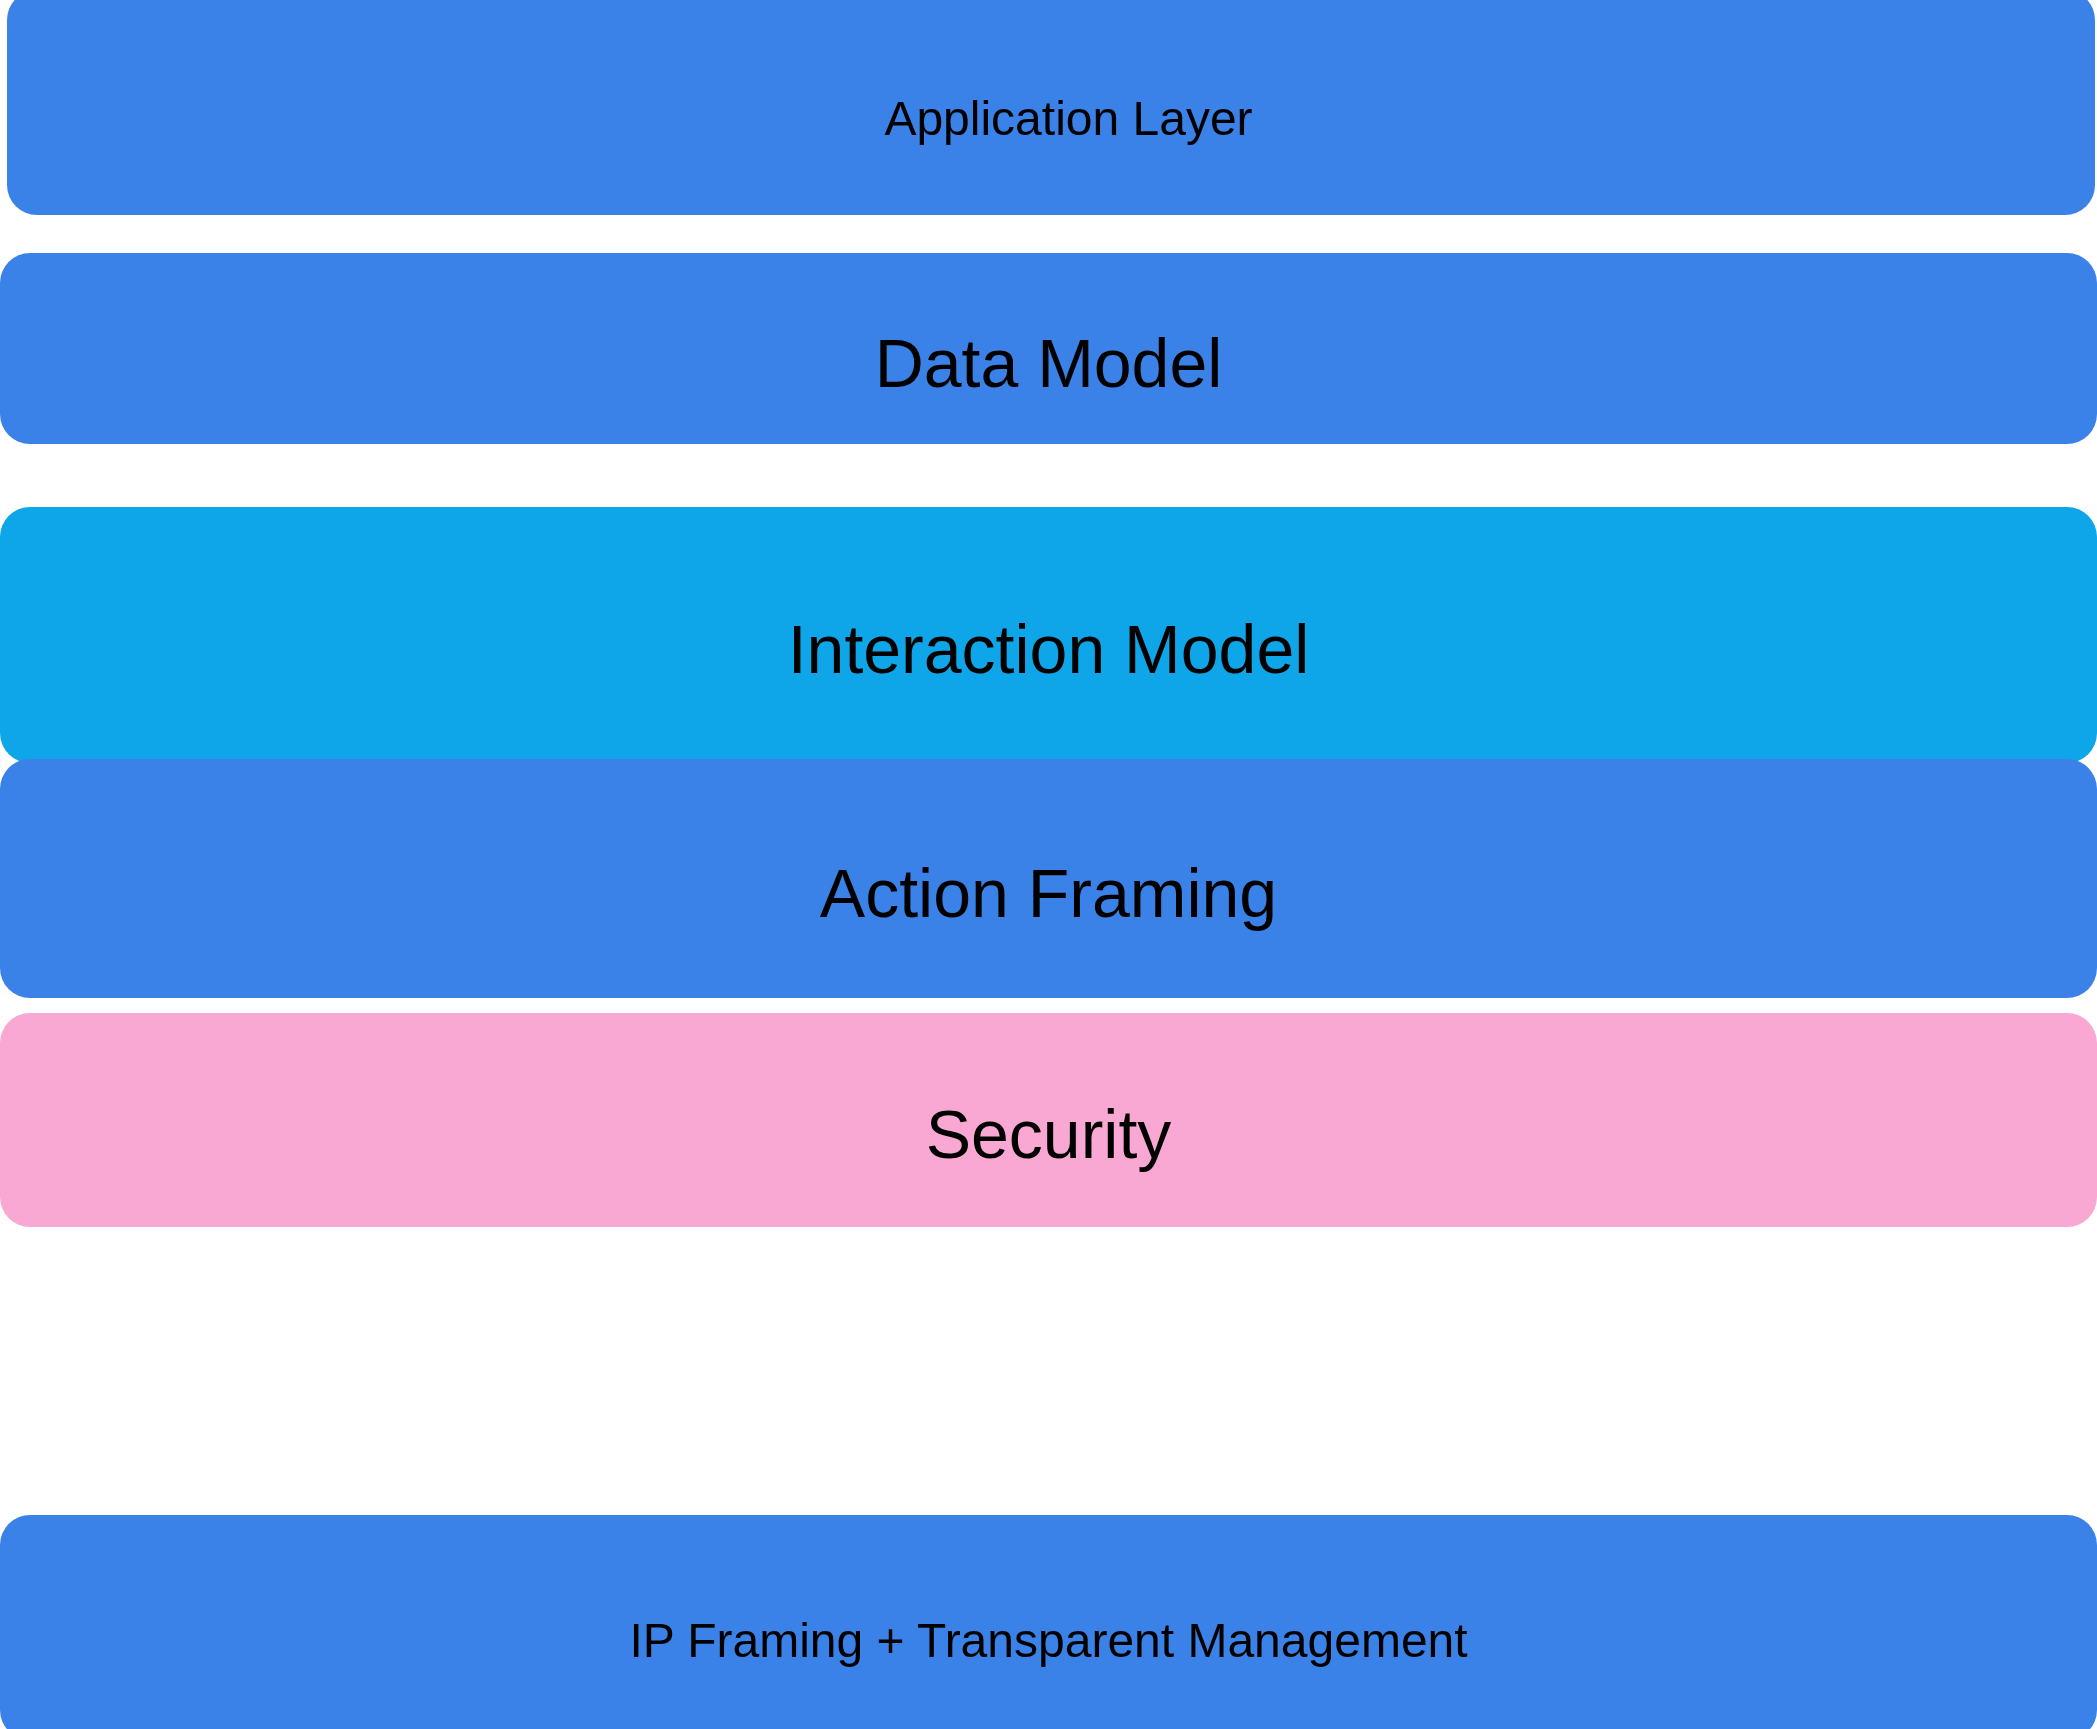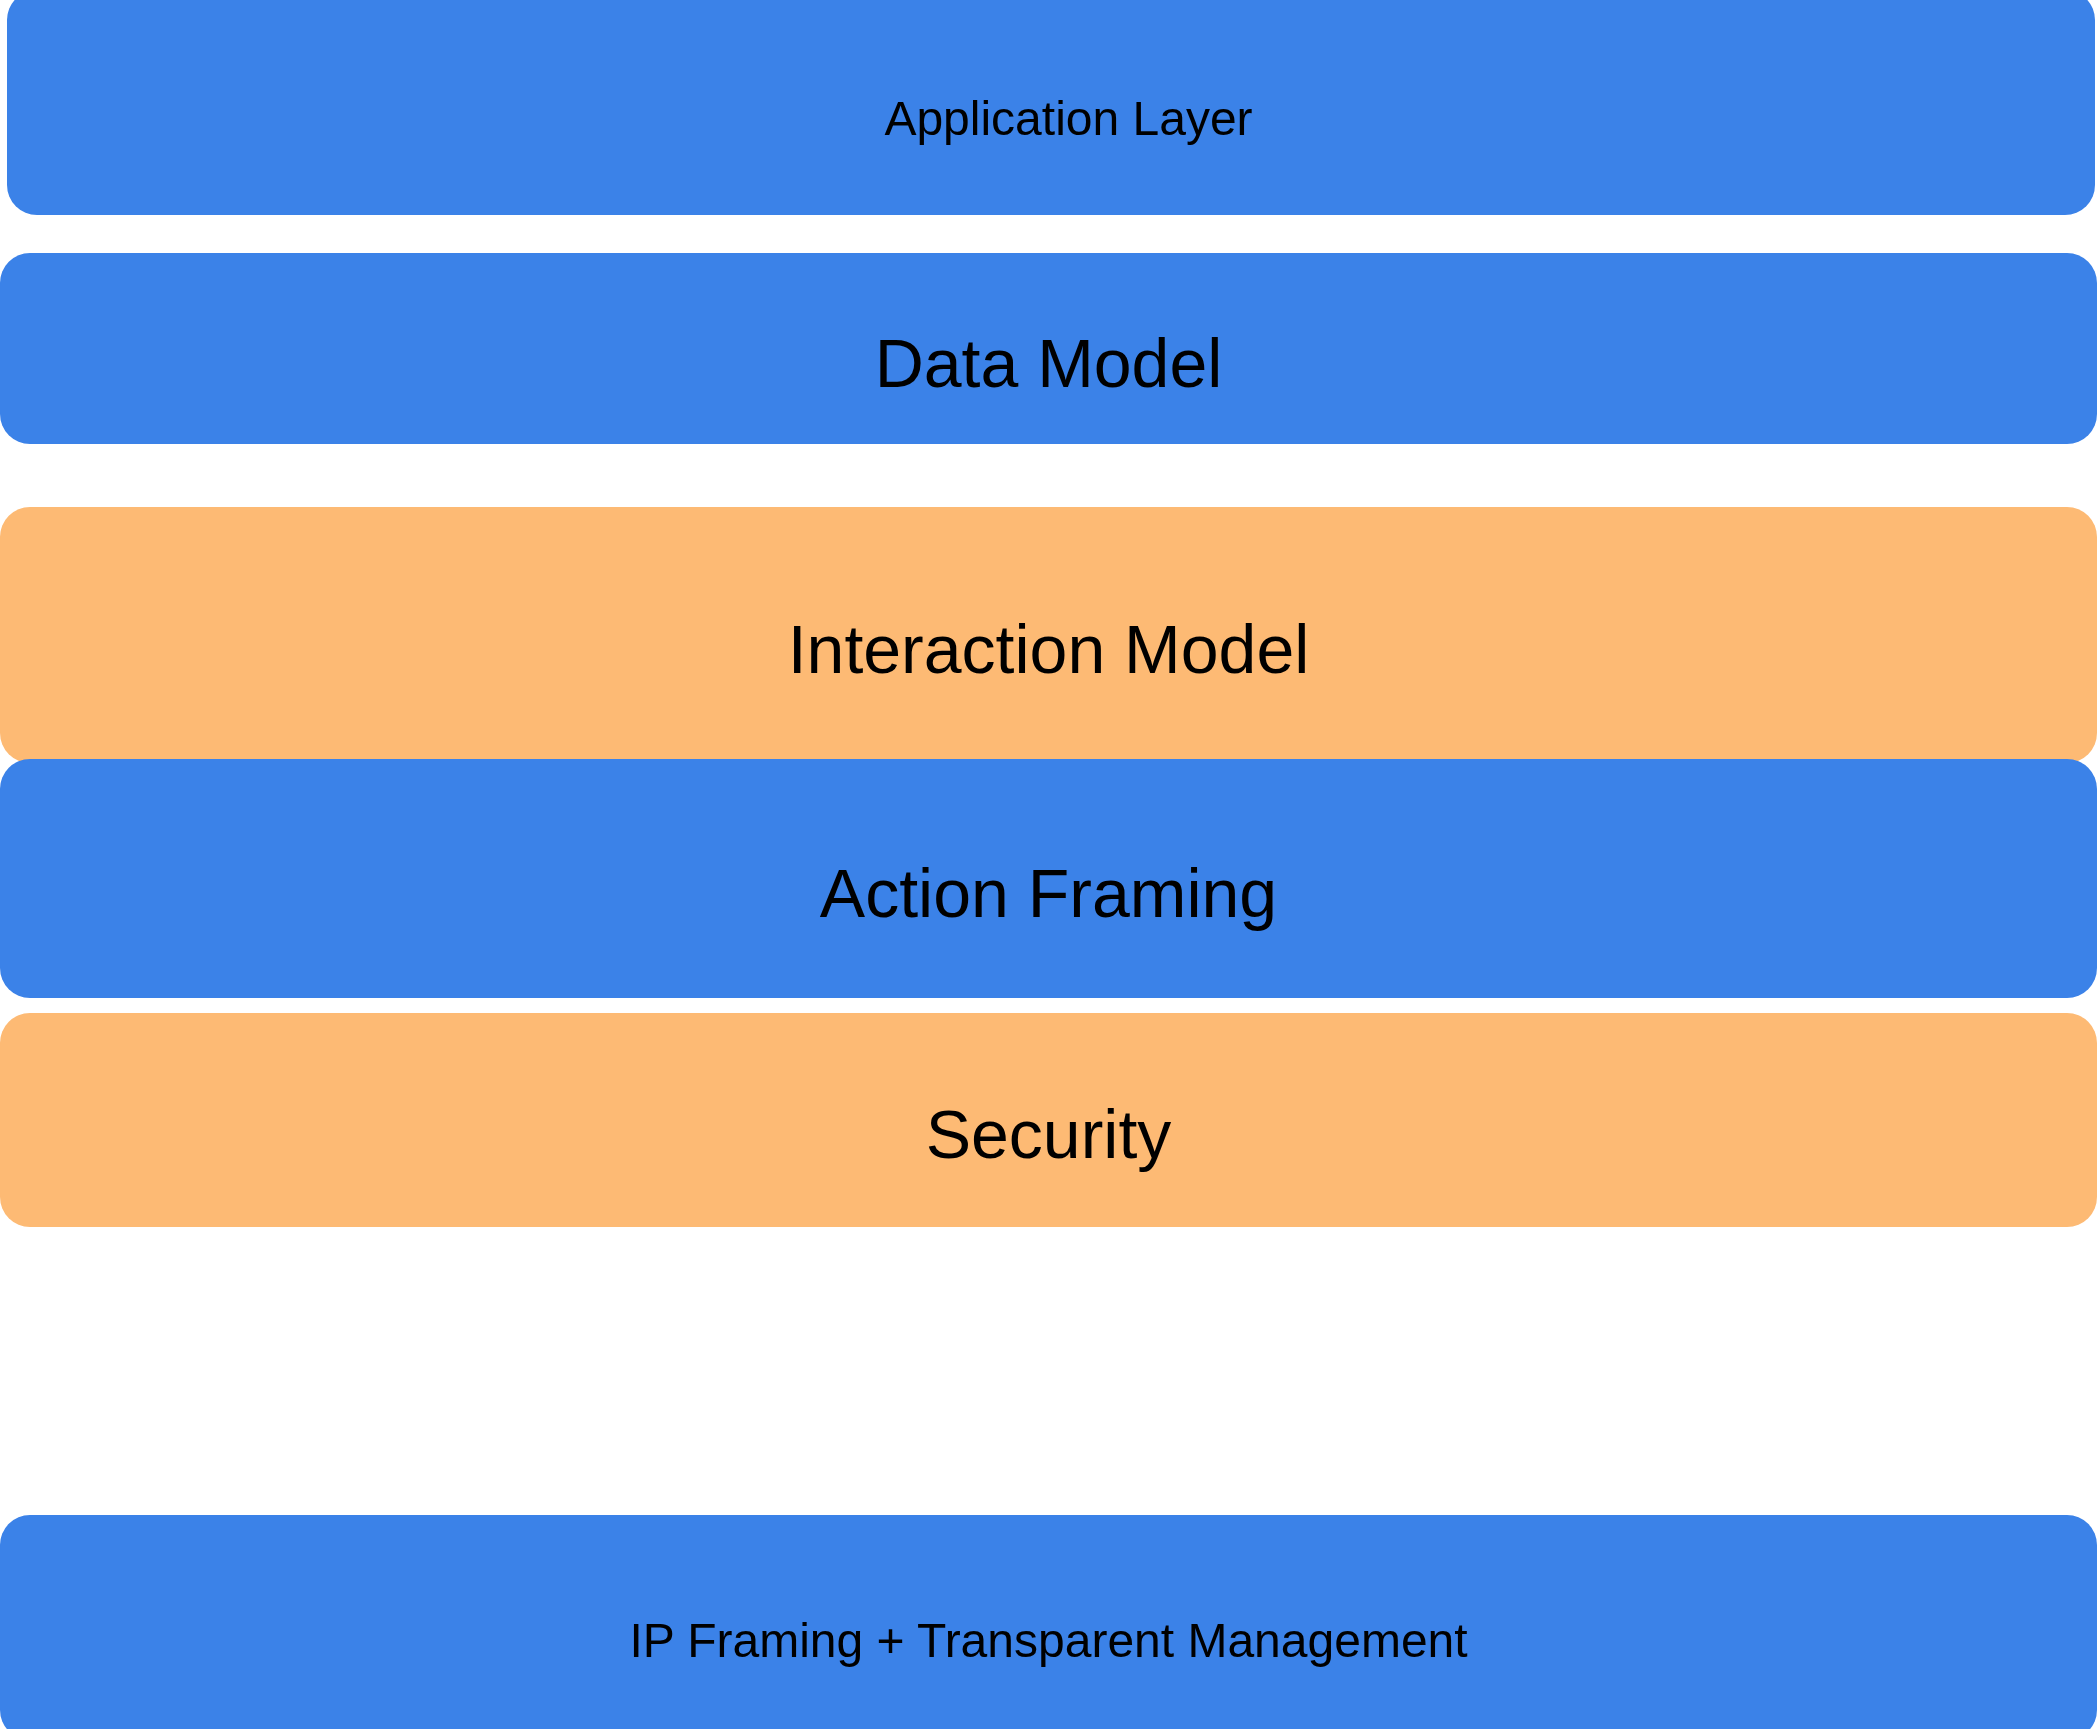--- a/index.html
+++ b/index.html
@@ -49,29 +49,29 @@
 <div id="stack-diagram" style="width: 2097px; height: 1730px; background: rgb(255, 255, 255);">
 
   <div class="layer-bar" style="left: 7px; top: -10px; width: 2088px; height: 225px; background: rgb(59, 130, 232); border-radius: 30px;">
     <span class="layer-label" style="font-size: 48px; color: #000000; transform: translateY(15.6px); margin-left: 35px;">Application Layer</span>
   </div>
 
   <div class="layer-bar" style="left: 0px; top: 253px; width: 2097px; height: 191px; background: rgb(59, 130, 232); border-radius: 30px;">
     <span class="layer-label" style="font-size: 68px; color: rgb(0, 0, 0); transform: translateY(14px);">Data Model</span>
   </div>
 
-  <div class="layer-bar" style="left: 0px; top: 507px; width: 2097px; height: 256px; background: #fdba74; border-radius: 30px;">
+  <div class="layer-bar" style="left: 0px; top: 507px; width: 2097px; height: 256px; background: #0ea5e9; border-radius: 30px;">
     <span class="layer-label" style="font-size: 68px; color: rgb(0, 0, 0); transform: translateY(14px);">Interaction Model</span>
   </div>
 
   <div class="layer-bar" style="left: 0px; top: 759px; width: 2097px; height: 239px; background: rgb(59, 130, 232); border-radius: 30px;">
     <span class="layer-label" style="font-size: 68px; color: rgb(0, 0, 0); transform: translateY(14px);">Action Framing</span>
   </div>
 
-  <div class="layer-bar" style="left: 0px; top: 1013px; width: 2097px; height: 214px; background: #fdba74; border-radius: 30px;">
+  <div class="layer-bar" style="left: 0px; top: 1013px; width: 2097px; height: 214px; background: #f9a8d4; border-radius: 30px;">
     <span class="layer-label" style="font-size: 68px; color: rgb(0, 0, 0); transform: translateY(14px);">Security</span>
   </div>
 
 
   <div class="layer-bar" style="left: 0px; top: 1515px; width: 2097px; height: 225px; background: rgb(59, 130, 232); border-radius: 30px;">
     <span class="layer-label" style="font-size: 48px; color: rgb(0, 0, 0); transform: translateY(12.8px);">IP Framing + Transparent Management</span>
   </div>
 
 </div>
 

